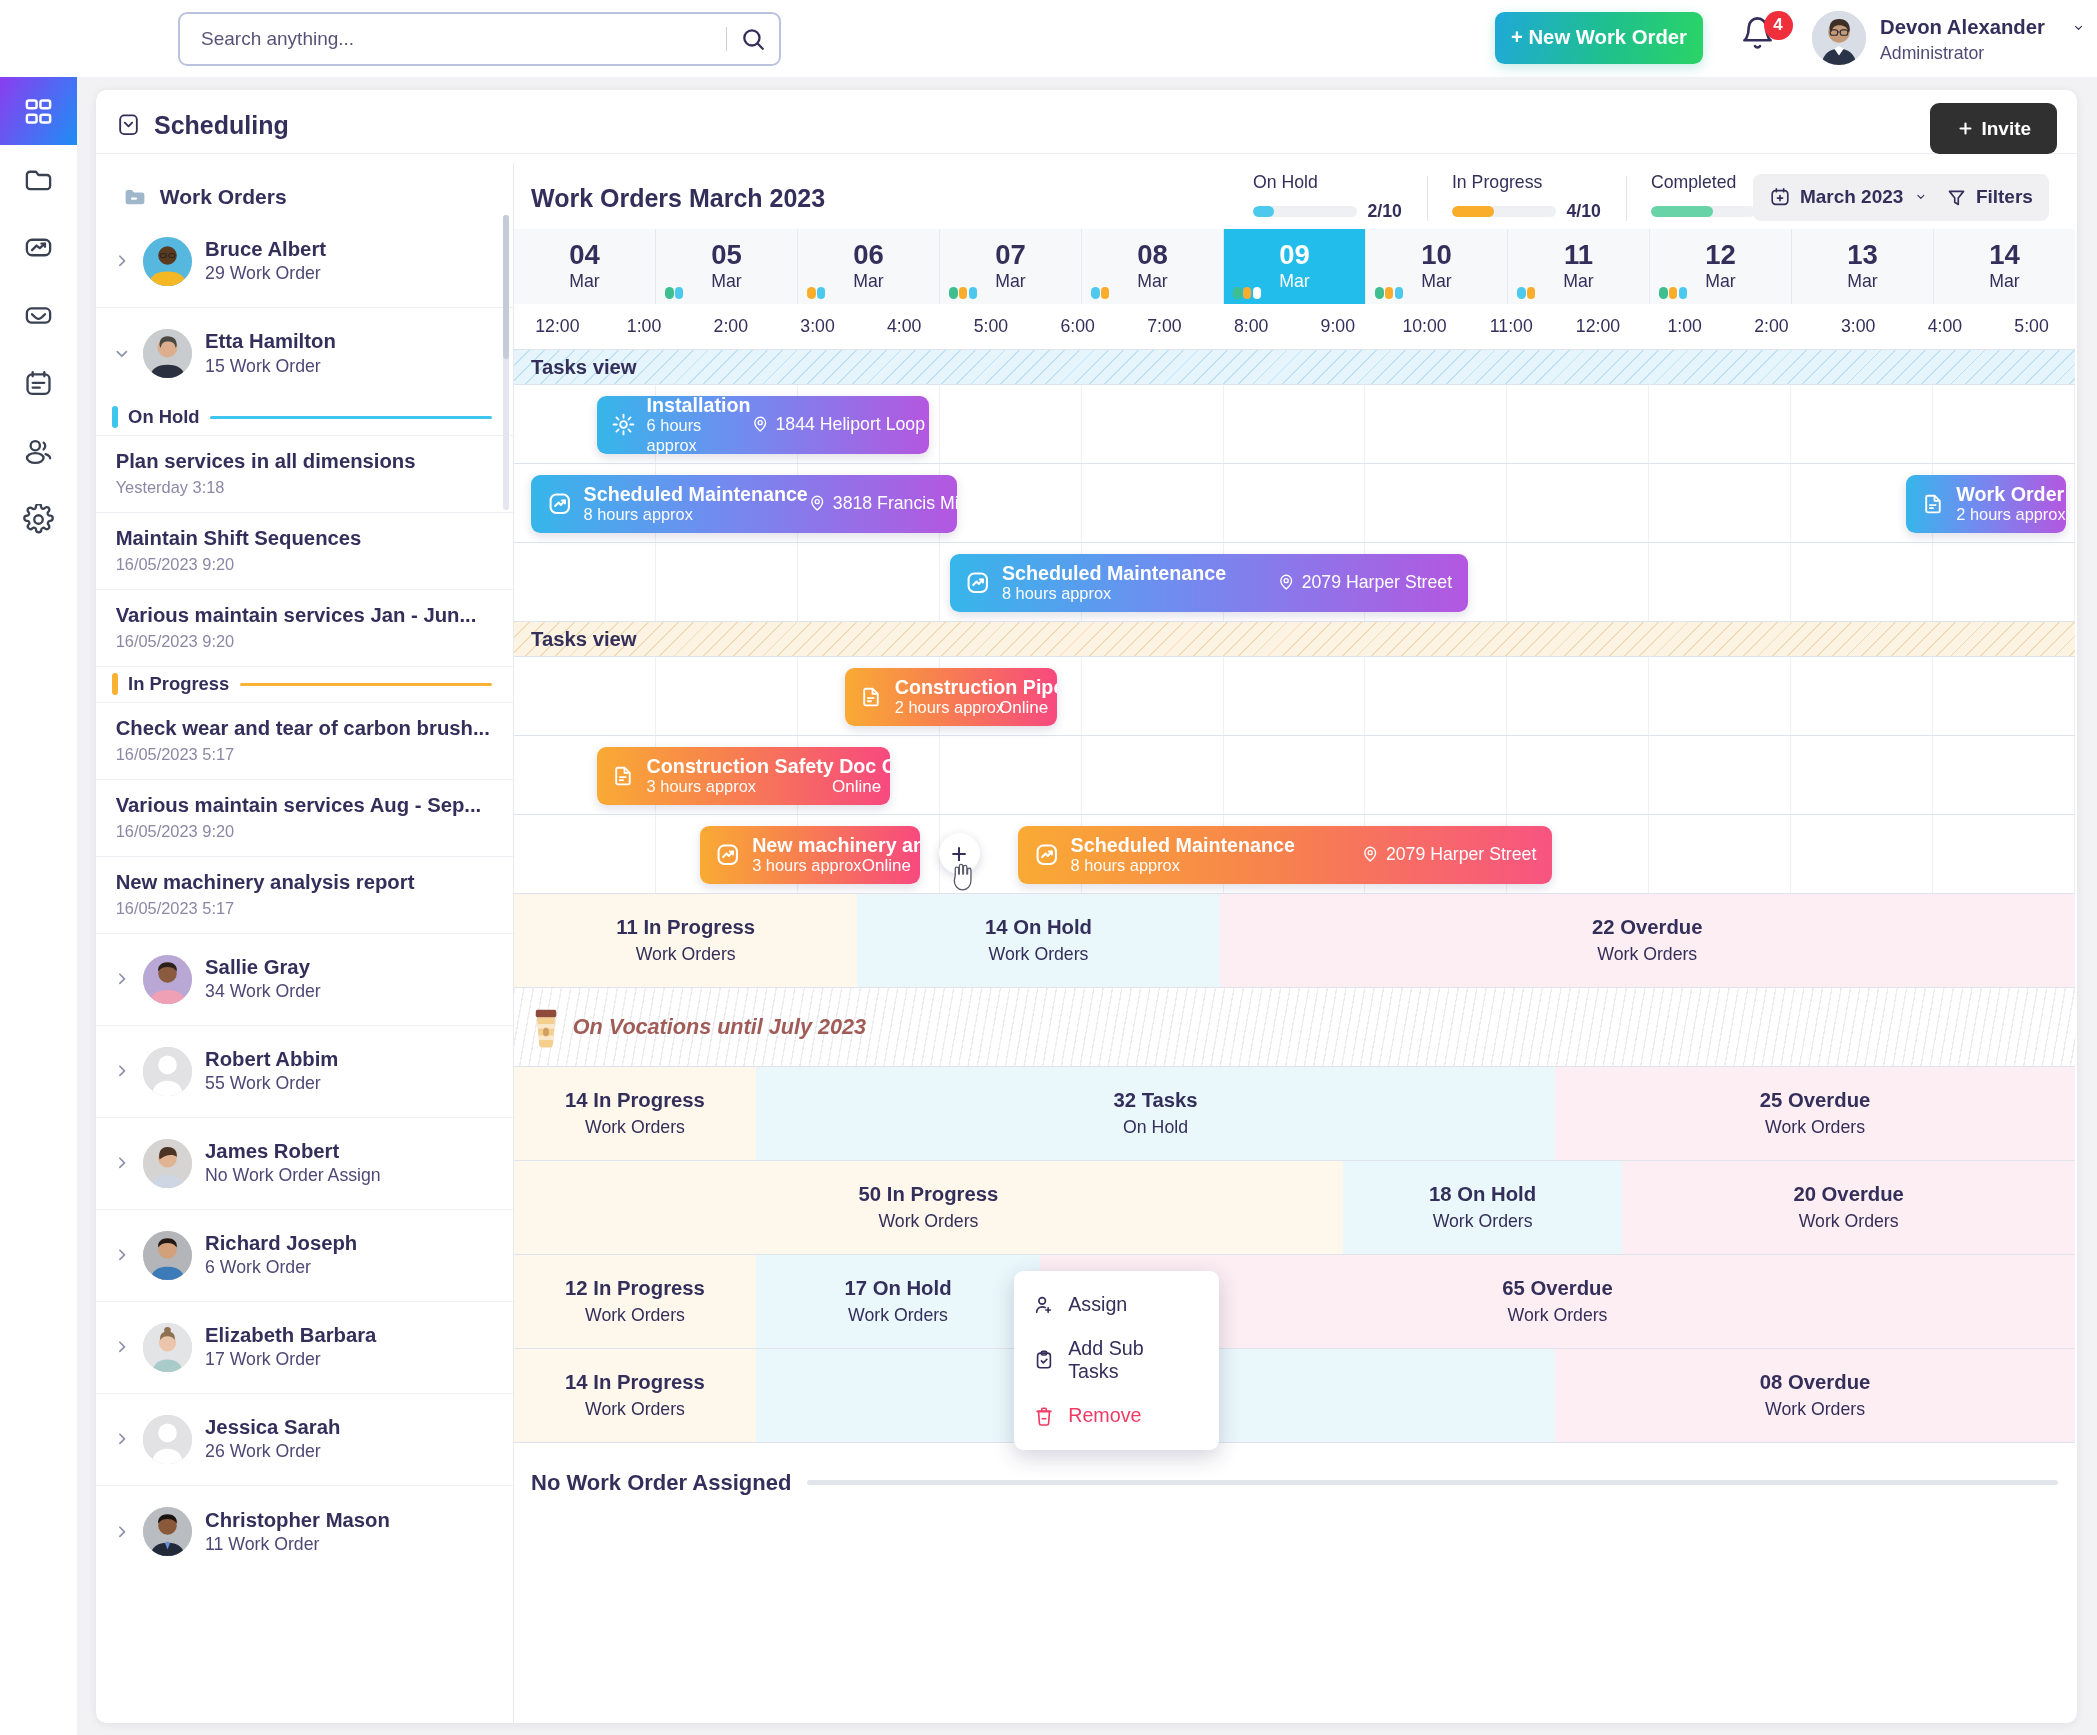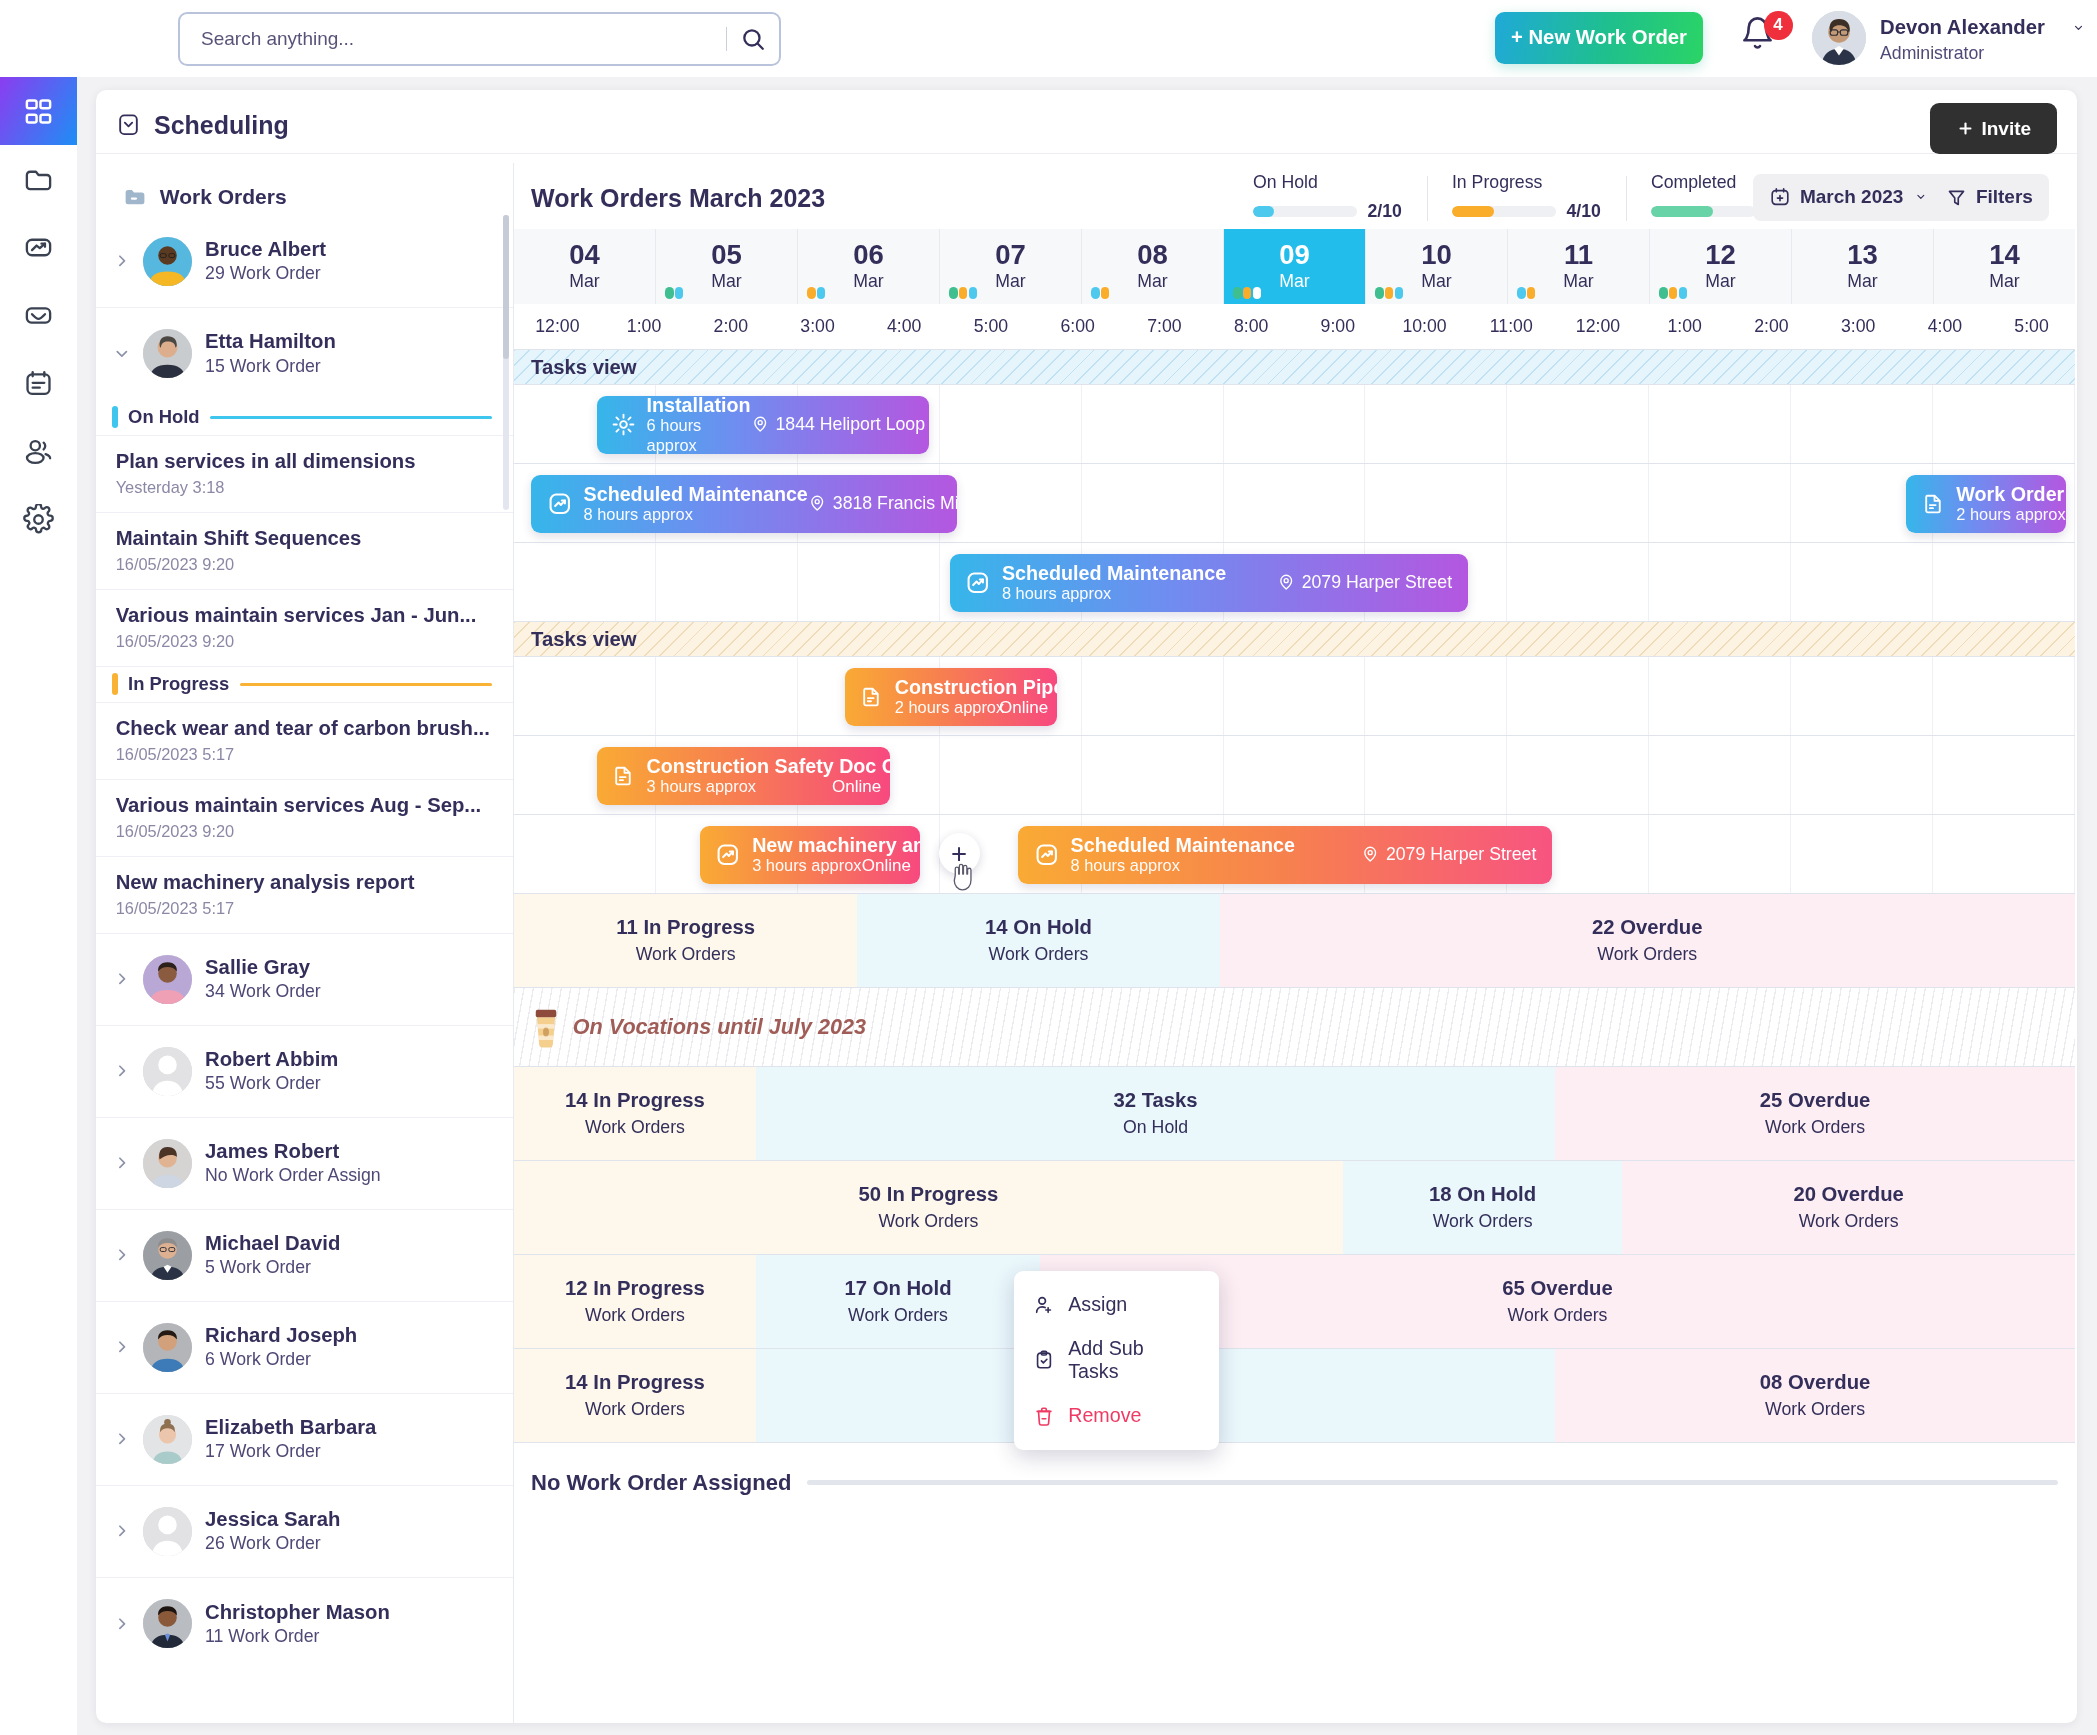--- a/index.html
+++ b/index.html
@@ -493,40 +493,20 @@
             <path d="M37 12c11 0 15 7 14 15-2-2-5-3-9-3-6 0-12 3-17 7-2-10 1-19 12-19z" fill="#4b3326"></path>
             <path d="M12 74c2-14 11-20 25-20s23 6 25 20z" fill="#cdd6e2"></path>
           </svg>
         </div>
         <div>
           <div class="person-name">James Robert</div>
           <div class="person-sub">No Work Order Assign</div>
         </div>
       </div>
 
-      <div class="person-row">
-        <svg class="chev" width="15.7" height="19.7" viewBox="0 0 24 24" fill="none" stroke="#8d93a9" stroke-width="2.6">
-            <polyline points="9 5 16 12 9 19" stroke-linecap="round" stroke-linejoin="round"></polyline>
-          </svg>
-        <div class="avatar-sm">
-          <svg class="face" viewBox="0 0 74 74">
-            <rect width="74" height="74" fill="#9b9ea2"></rect>
-            <circle cx="37" cy="28" r="14" fill="#ddb092"></circle>
-            <path d="M37 11c11 0 15 7 14 14-3-5-8-7-14-7s-11 2-14 7c-1-7 3-14 14-14z" fill="#8d8d8d"></path>
-            <rect x="26" y="25" width="9" height="6" rx="2.4" fill="none" stroke="#2b2b33" stroke-width="1.4"></rect>
-            <rect x="39" y="25" width="9" height="6" rx="2.4" fill="none" stroke="#2b2b33" stroke-width="1.4"></rect>
-            <path d="M11 74c2-14 11-20 26-20s24 6 26 20z" fill="#2a3245"></path>
-            <path d="M31 54l6 9 6-9-6-3z" fill="#fff"></path>
-          </svg>
-        </div>
-        <div>
-          <div class="person-name">Michael David</div>
-          <div class="person-sub">5 Work Order</div>
-        </div>
-      </div>
 
       <div class="person-row">
         <svg class="chev" width="15.7" height="19.7" viewBox="0 0 24 24" fill="none" stroke="#8d93a9" stroke-width="2.6">
             <polyline points="9 5 16 12 9 19" stroke-linecap="round" stroke-linejoin="round"></polyline>
           </svg>
         <div class="avatar-sm">
           <svg class="face" viewBox="0 0 74 74">
             <rect width="74" height="74" fill="#b3b5b8"></rect>
             <circle cx="37" cy="28" r="14" fill="#d2a07a"></circle>
             <path d="M37 11c11 0 15 7 14 14-3-5-8-7-14-7s-11 2-14 7c-1-7 3-14 14-14z" fill="#241a13"></path>

